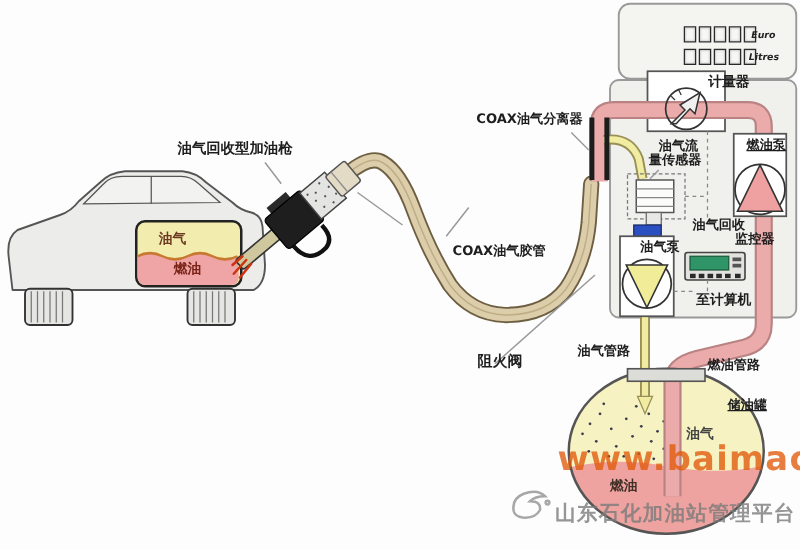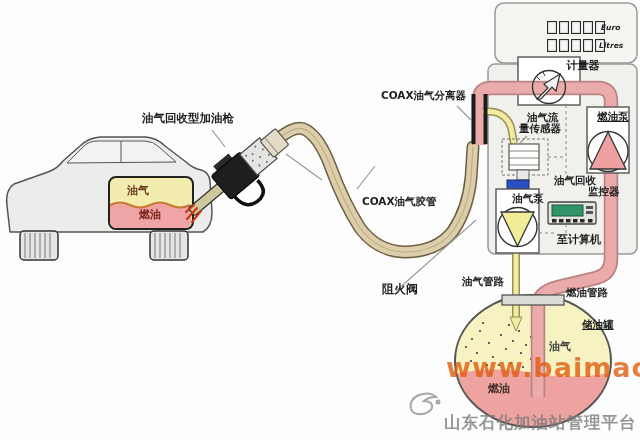--- a/index.html
+++ b/index.html
@@ -8,21 +8,21 @@
   svg.diagram{position:absolute;left:0;top:0;}
   .lbl{position:absolute;color:#1e1e1e;font-weight:bold;white-space:nowrap;line-height:1;}
   .ctr{text-align:center;}
   .drow{position:absolute;display:flex;gap:2px;}
   .dcell{width:8px;height:11px;border:1.5px solid #2a2a2a;background:#f7f7f5;
          box-shadow:inset 0 0 2px #999;}
   .disp-lbl{position:absolute;font-weight:bold;font-style:italic;font-size:7.5px;color:#222;}
   .wm-url{position:absolute;left:446px;top:352px;font-weight:bold;font-size:27px;
           letter-spacing:1px;color:rgba(224,90,10,0.78);}
   .wm-footer{position:absolute;left:444px;top:400px;font-weight:bold;font-size:16.5px;
-          letter-spacing:1px;color:rgba(122,122,122,0.8);margin-top:12px;}
+          letter-spacing:1px;color:rgba(122,122,122,0.8);}
 </style>
 </head>
 <body>
 
 <div class="stage">
 
 <svg class="diagram" width="640" height="440" viewBox="0 0 640 440">
   <defs>
     <clipPath id="tankClip">
           <ellipse cx="533" cy="361" rx="78" ry="66"></ellipse>

